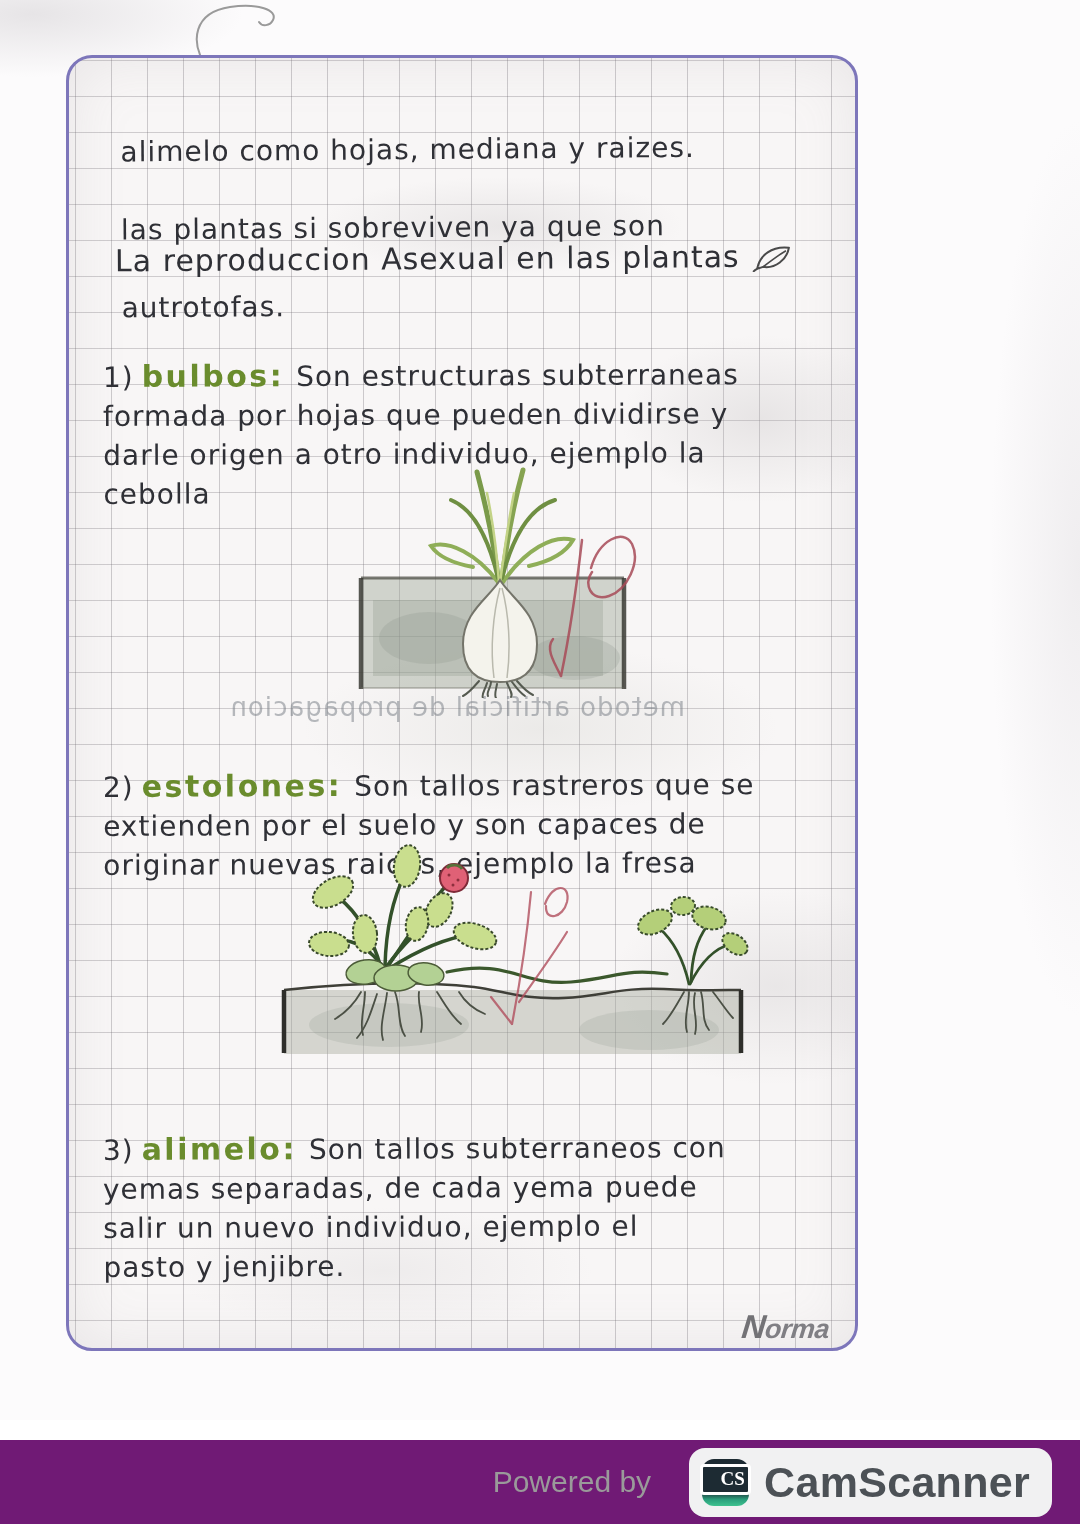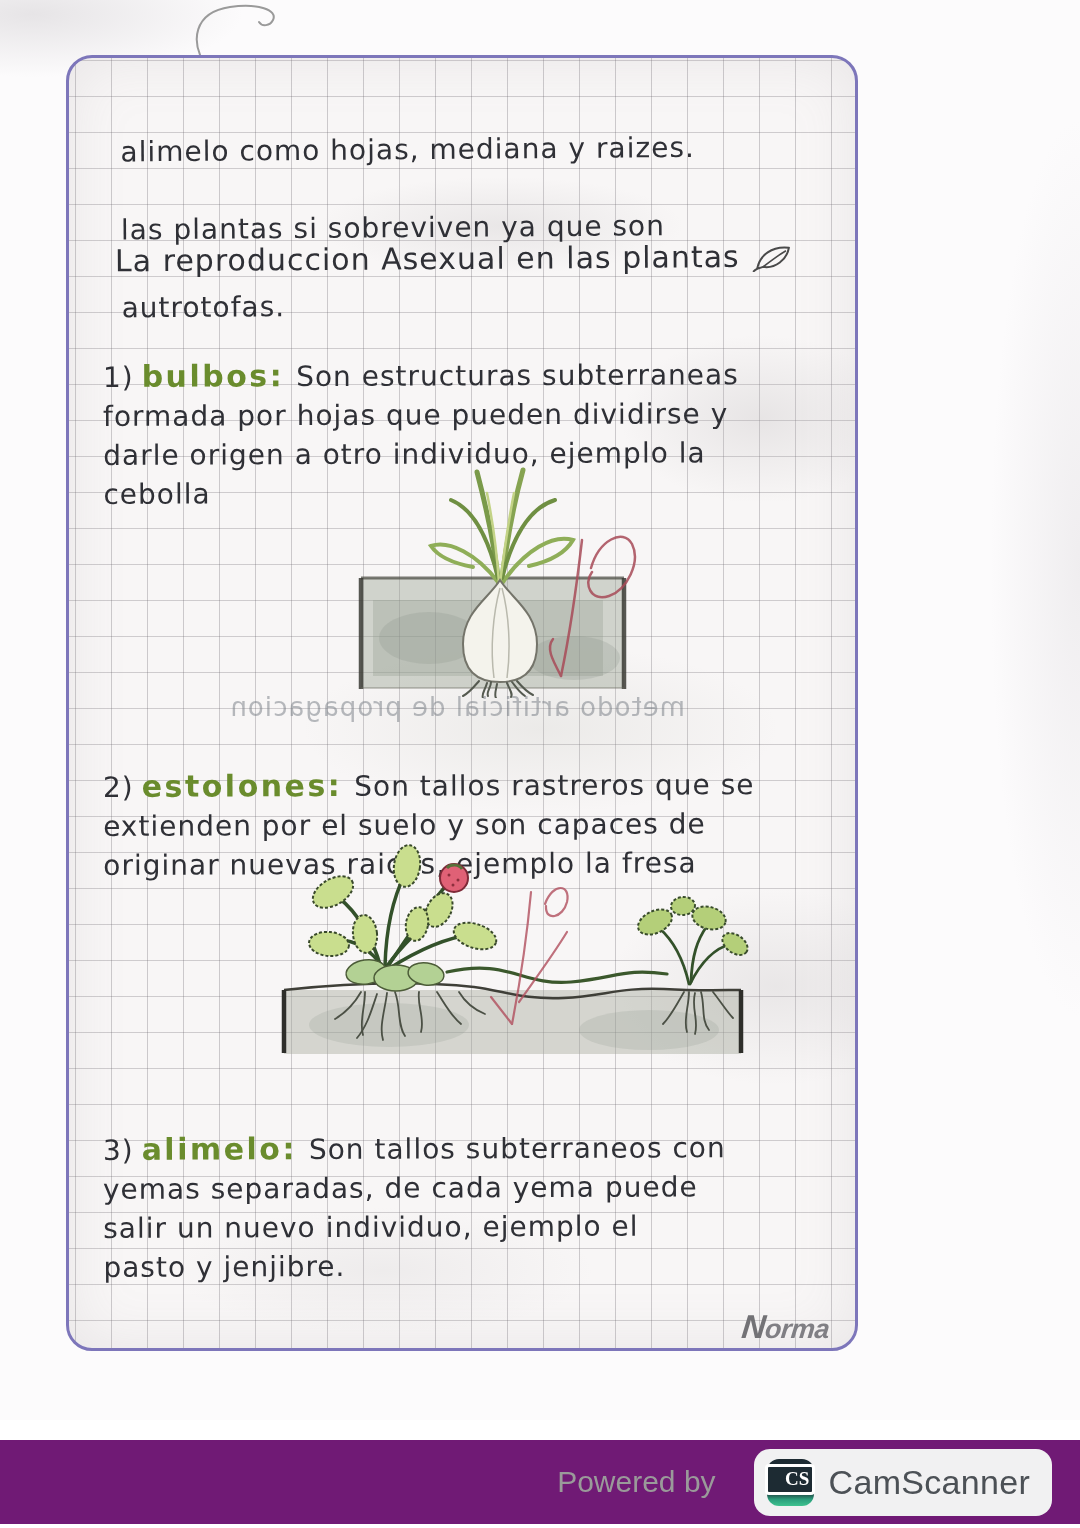--- a/index.html
+++ b/index.html
@@ -101,21 +101,21 @@
   .cs-badge {
     width:47px; height:47px; border-radius:12px;
     background:linear-gradient(180deg,#1d2b33 0%,#1d2b33 70%,#2b9e7c 86%,#3ec28f 100%);
     display:flex; align-items:center; justify-content:center;
   }
   .cs-badge span {
     border:3px solid #ffffff; border-radius:4px; padding:0 3px 1px 17px;
     color:#ffffff; font-weight:bold; font-size:19px; line-height:24px;
     margin-bottom:5px; letter-spacing:0;font-family:Liberation Serif, serif;
   }
-  .cs-name { color:#4c5156; font-size:34px; font-weight:normal; letter-spacing:.3px; }
+  .cs-name { color:#4c5156; font-size:43px; font-weight:bold; letter-spacing:.3px; }
 </style>
 </head>
 <body>
 
 <div class="scan-bg"></div>
 
 <svg class="squiggle" width="120" height="75" viewBox="0 0 120 75">
   <path d="M30,72 C6,40 16,12 50,7 C78,3 98,10 93,20 C90,26 82,27 79,22" stroke="#9a9a9a" stroke-width="2" fill="none" stroke-linecap="round"></path>
 </svg>
 

